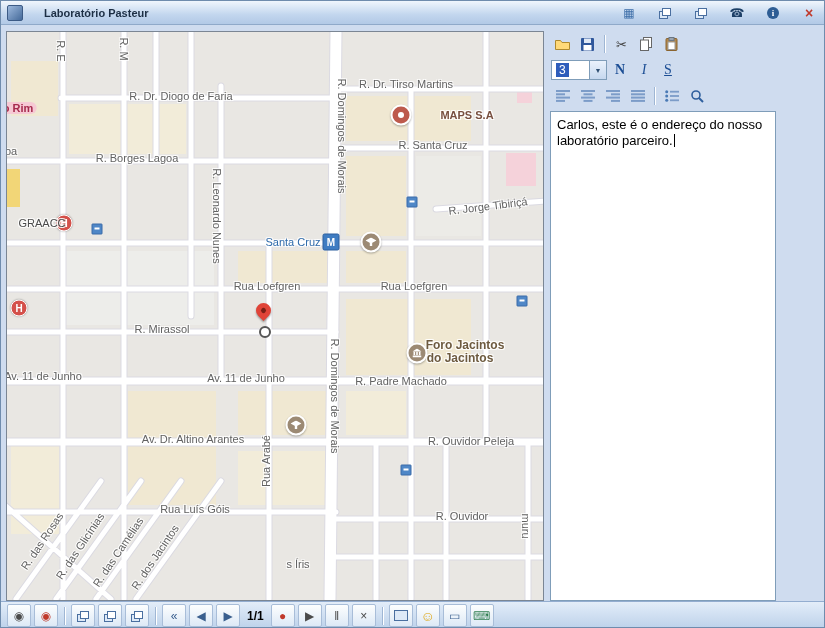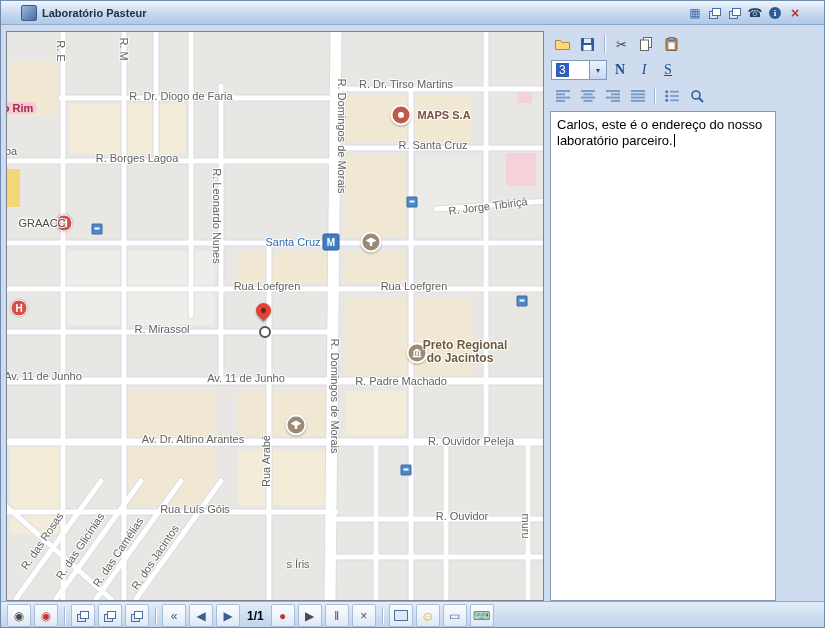--- a/index.html
+++ b/index.html
@@ -2,21 +2,21 @@
 <html><head>
 <meta charset="utf-8">
 <style>
   html,body{margin:0;padding:0;background:#9aa7b8;}
   .window{position:relative;width:825px;height:628px;background:#cfdcef;border:1px solid #6f8cad;
           box-sizing:border-box;font-family:"Liberation Sans",sans-serif;overflow:hidden;}
 
   
   .titlebar{position:absolute;left:0;top:0;width:100%;height:24px;
             background:linear-gradient(#f0f6fd,#c2d6ee 60%,#b2c9e6);
-            border-bottom:1px solid #8fa9c9;display:flex;align-items:center;padding:0 20px;box-sizing:border-box;}
+            border-bottom:1px solid #8fa9c9;display:flex;align-items:center;padding:0 6px;box-sizing:border-box;gap:16px;}
   .appicon{width:14px;height:14px;border-radius:2px;margin-right:5px;
            background:linear-gradient(135deg,#9db9dd,#456a9a);border:1px solid #3c5b86;}
   .wtitle{font-size:11px;font-weight:bold;color:#1d2f45;flex:0 0 auto;}
   .tspacer{flex:1;}
   .tbico{width:18px;height:16px;display:flex;align-items:center;justify-content:center;
          font-size:12px;color:#3d6ea8;margin-left:2px;cursor:default;}
   .tbico.phone{color:#1d3f66;}
   .infoicon{width:12px;height:12px;border-radius:50%;background:#2e5d94;color:#fff;
             font:bold 9px "Liberation Serif",serif;display:flex;align-items:center;justify-content:center;}
   .closeico{color:#c0392b;font-weight:bold;font-size:14px;}
@@ -27,21 +27,21 @@
   
   .map{position:absolute;left:5px;top:30px;width:536px;height:568px;border:1px solid #7b8694;
        background:#e9e7e3;overflow:hidden;}
   .maplayer{position:absolute;left:-6px;top:-31px;width:825px;height:628px;}
   .roads{position:absolute;left:0;top:0;}
   .roadcase{fill:none;stroke:#dbdae2;stroke-linecap:round;}
   .roadline{fill:none;stroke:#ffffff;stroke-linecap:round;}
   .ml{position:absolute;font-size:11px;color:#626262;white-space:nowrap;z-index:3;
       text-shadow:1px 1px 0 rgba(255,255,255,.85),-1px -1px 0 rgba(255,255,255,.85),
                   1px -1px 0 rgba(255,255,255,.85),-1px 1px 0 rgba(255,255,255,.85);}
-  .ml.poi{color:#774f3f;font-weight:bold;}
+  .ml.poi{color:#774f3f;font-weight:bold;margin-left:23px;}
   .ml.foro{color:#6d5a3f;font-weight:bold;font-size:12px;}
   .ml.metro{color:#2f6bab;}
   .ml.hosp{color:#4a4a4a;font-weight:normal;margin-left:11px;}
   .ml.pink{background:#f6c9d4;color:#a62a4d;padding:0 3px;border-radius:3px;font-weight:bold;text-shadow:none;}
   .poic{position:absolute;width:17px;height:17px;border-radius:50%;background:#9c8a74;border:2px solid #fff;
         box-shadow:0 1px 2px rgba(0,0,0,.3);display:flex;align-items:center;justify-content:center;
         transform:translate(-50%,-50%);z-index:2;}
   .poic.red{background:#bd5a4c;}
   .metrob{position:absolute;width:15px;height:15px;background:#3f7cc2;color:#fff;font-weight:bold;font-size:10px;
           display:flex;align-items:center;justify-content:center;border:1px solid #2c5f9e;border-radius:2px;
@@ -212,21 +212,21 @@
           <span class="ml pink" style="left: 17px; top: 107px; transform: translate(-50%, -50%) rotate(0deg); border-radius: 6px;">o Rim</span>
           <span class="ml road" style="left: 341px; top: 135px; transform: translate(-50%, -50%) rotate(90deg);">R. Domingos de Morais</span>
           <span class="ml road" style="left: 334px; top: 395px; transform: translate(-50%, -50%) rotate(90deg);">R. Domingos de Morais</span>
           <span class="ml road" style="left: 487px; top: 205px; transform: translate(-50%, -50%) rotate(-7deg);">R. Jorge Tibiriçá</span>
           <span class="ml hosp" style="left: 30px; top: 222px; transform: translate(-50%, -50%) rotate(0deg);">GRAACC</span>
           <span class="ml road" style="left: 216px; top: 215px; transform: translate(-50%, -50%) rotate(90deg);">R. Leonardo Nunes</span>
           <span class="ml metro" style="left: 292px; top: 241px; transform: translate(-50%, -50%) rotate(0deg);">Santa Cruz</span>
           <span class="ml road" style="left: 266px; top: 285px; transform: translate(-50%, -50%) rotate(0deg);">Rua Loefgren</span>
           <span class="ml road" style="left: 413px; top: 285px; transform: translate(-50%, -50%) rotate(0deg);">Rua Loefgren</span>
           <span class="ml road" style="left: 161px; top: 328px; transform: translate(-50%, -50%) rotate(0deg);">R. Mirassol</span>
-          <span class="ml foro" style="left: 464px; top: 344px; transform: translate(-50%, -50%) rotate(0deg);">Preto Regional</span>
+          <span class="ml foro" style="left: 464px; top: 344px; transform: translate(-50%, -50%) rotate(0deg);">Foro Jacintos</span>
           <span class="ml foro" style="left: 459px; top: 357px; transform: translate(-50%, -50%) rotate(0deg);">do Jacintos</span>
           <span class="ml road" style="left: 42px; top: 375px; transform: translate(-50%, -50%) rotate(0deg);">Av. 11 de Junho</span>
           <span class="ml road" style="left: 245px; top: 377px; transform: translate(-50%, -50%) rotate(0deg);">Av. 11 de Junho</span>
           <span class="ml road" style="left: 400px; top: 380px; transform: translate(-50%, -50%) rotate(0deg);">R. Padre Machado</span>
           <span class="ml road" style="left: 192px; top: 438px; transform: translate(-50%, -50%) rotate(0deg);">Av. Dr. Altino Arantes</span>
           <span class="ml road" style="left: 470px; top: 440px; transform: translate(-50%, -50%) rotate(0deg);">R. Ouvidor Peleja</span>
           <span class="ml road" style="left: 265px; top: 460px; transform: translate(-50%, -50%) rotate(-90deg);">Rua Arabé</span>
           <span class="ml road" style="left: 194px; top: 508px; transform: translate(-50%, -50%) rotate(0deg);">Rua Luís Góis</span>
           <span class="ml road" style="left: 461px; top: 515px; transform: translate(-50%, -50%) rotate(0deg);">R. Ouvidor</span>
           <span class="ml road" style="left: 41px; top: 540px; transform: translate(-50%, -50%) rotate(-56deg);">R. das Rosas</span>

